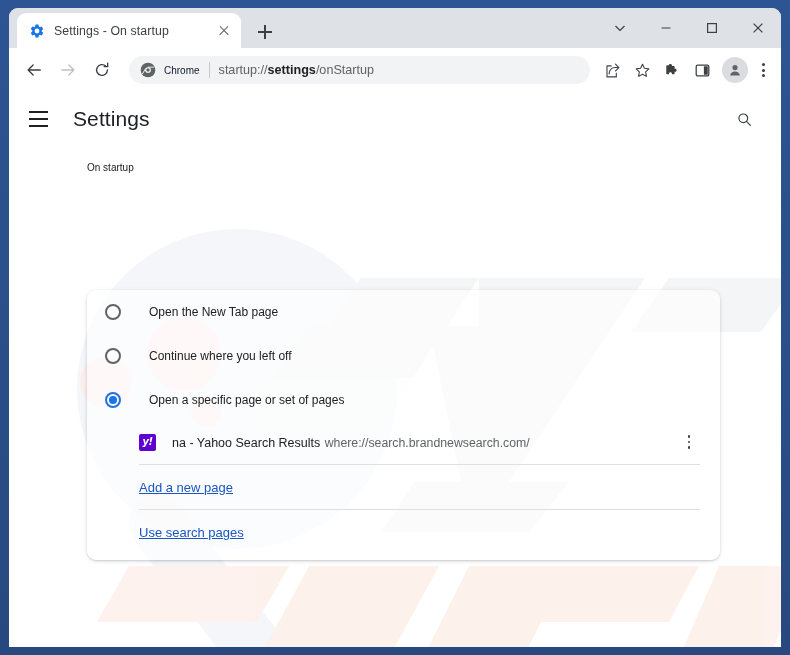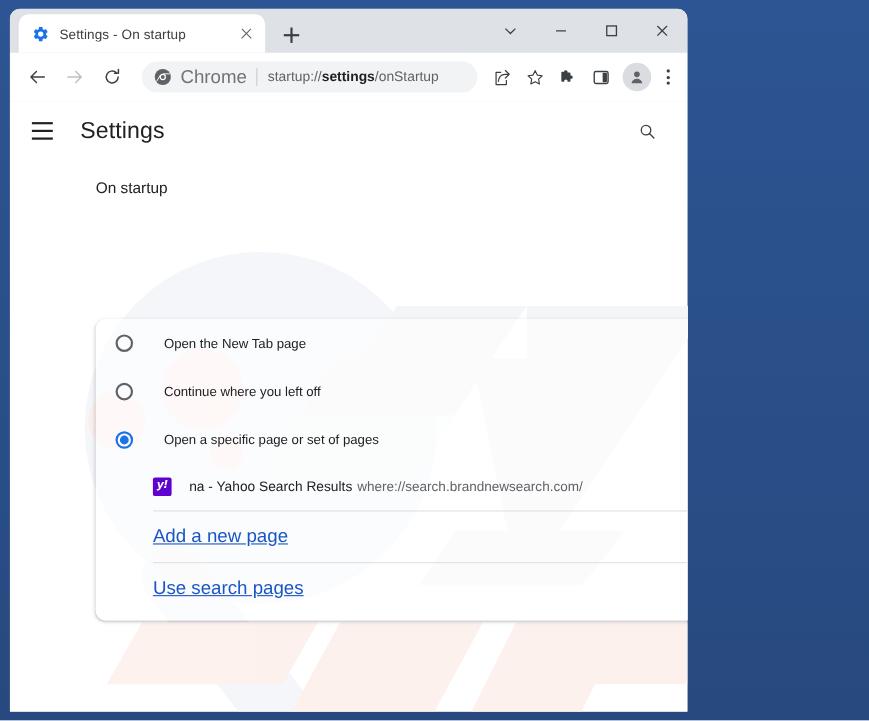--- a/index.html
+++ b/index.html
@@ -20,21 +20,21 @@
   .window-frame {
     position: absolute;
     left: 0; top: 0;
     width: 790px; height: 655px;
     background: linear-gradient(180deg,#2d5593 0%, #27497f 100%);
     box-sizing: border-box;
   }
   .window-inner {
     position: absolute;
     left: 9px; top: 8px;
-    width: 616px; height: 639px;
+    width: 772px; height: 639px;
     background: #dee1e6;
     border-radius: 9px 9px 0 0;
     overflow: hidden;
     box-sizing: border-box;
   }
 
   
   .tabstrip {
     position: relative;
     height: 40px;
@@ -134,22 +134,22 @@
     background: #f1f3f4;
     border-radius: 14px;
     display: flex;
     align-items: center;
     padding: 0 12px 0 11px;
     box-sizing: border-box;
     min-width: 0;
   }
   .chrome-logo { width: 16px; height: 16px; flex: 0 0 16px; margin-right: 8px; }
   .omni-label {
-    font-size: 17px;
-    color: #737373;
+    font-size: 10px;
+    color: #0f172a;
     white-space: nowrap;
     margin-right: 9px;
   }
   .omni-sep {
     width: 1px; height: 16px;
     background: #c8cacd;
     margin-right: 9px;
     flex: 0 0 1px;
   }
   .omni-url {
@@ -237,21 +237,21 @@
   }
   .search-btn {
     width: 26px; height: 26px;
     flex: 0 0 26px;
     display: flex; align-items: center; justify-content: center;
   }
 
   .section-heading {
     position: relative;
     z-index: 2;
-    font-size: 14px;
+    font-size: 10px;
     color: #202124;
     padding: 16px 0 0 78px;
   }
 
   
   .card {
     position: absolute;
     left: 78px; top: 198px;
     width: 633px;
     background: rgba(255,255,255,0.62);
@@ -346,21 +346,21 @@
 
   .divider {
     height: 1px;
     background: #e0e0e0;
     margin: 0 20px 0 52px;
   }
   .link-row {
     padding: 13px 20px 13px 52px;
   }
   .link-row a {
-    font-size: 17px;
+    font-size: 13px;
     color: #1a55c4;
     text-decoration: underline;
     cursor: pointer;
   }
 </style>
 </head>
 <body>
 
 <div id="screen">
   <div class="window-frame">

